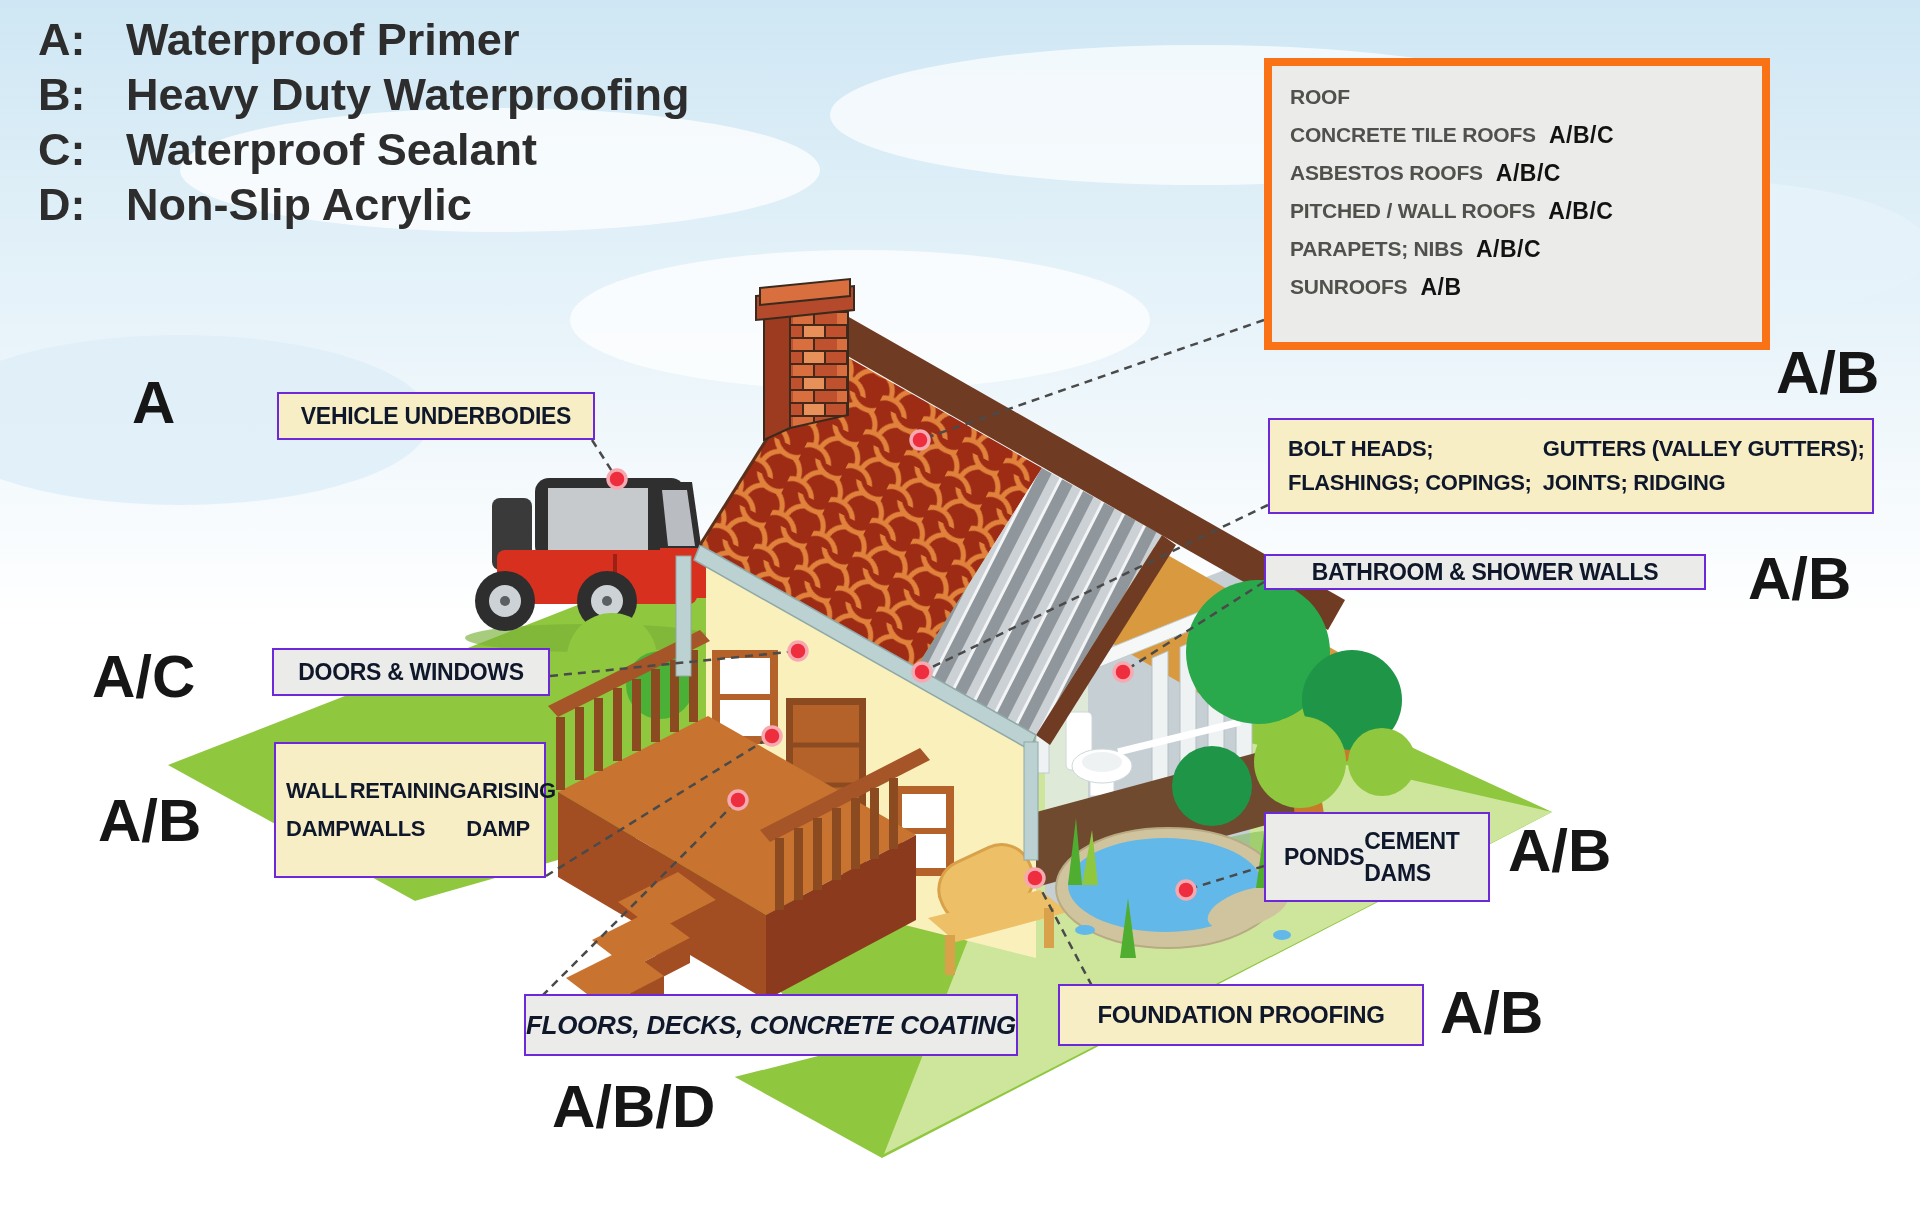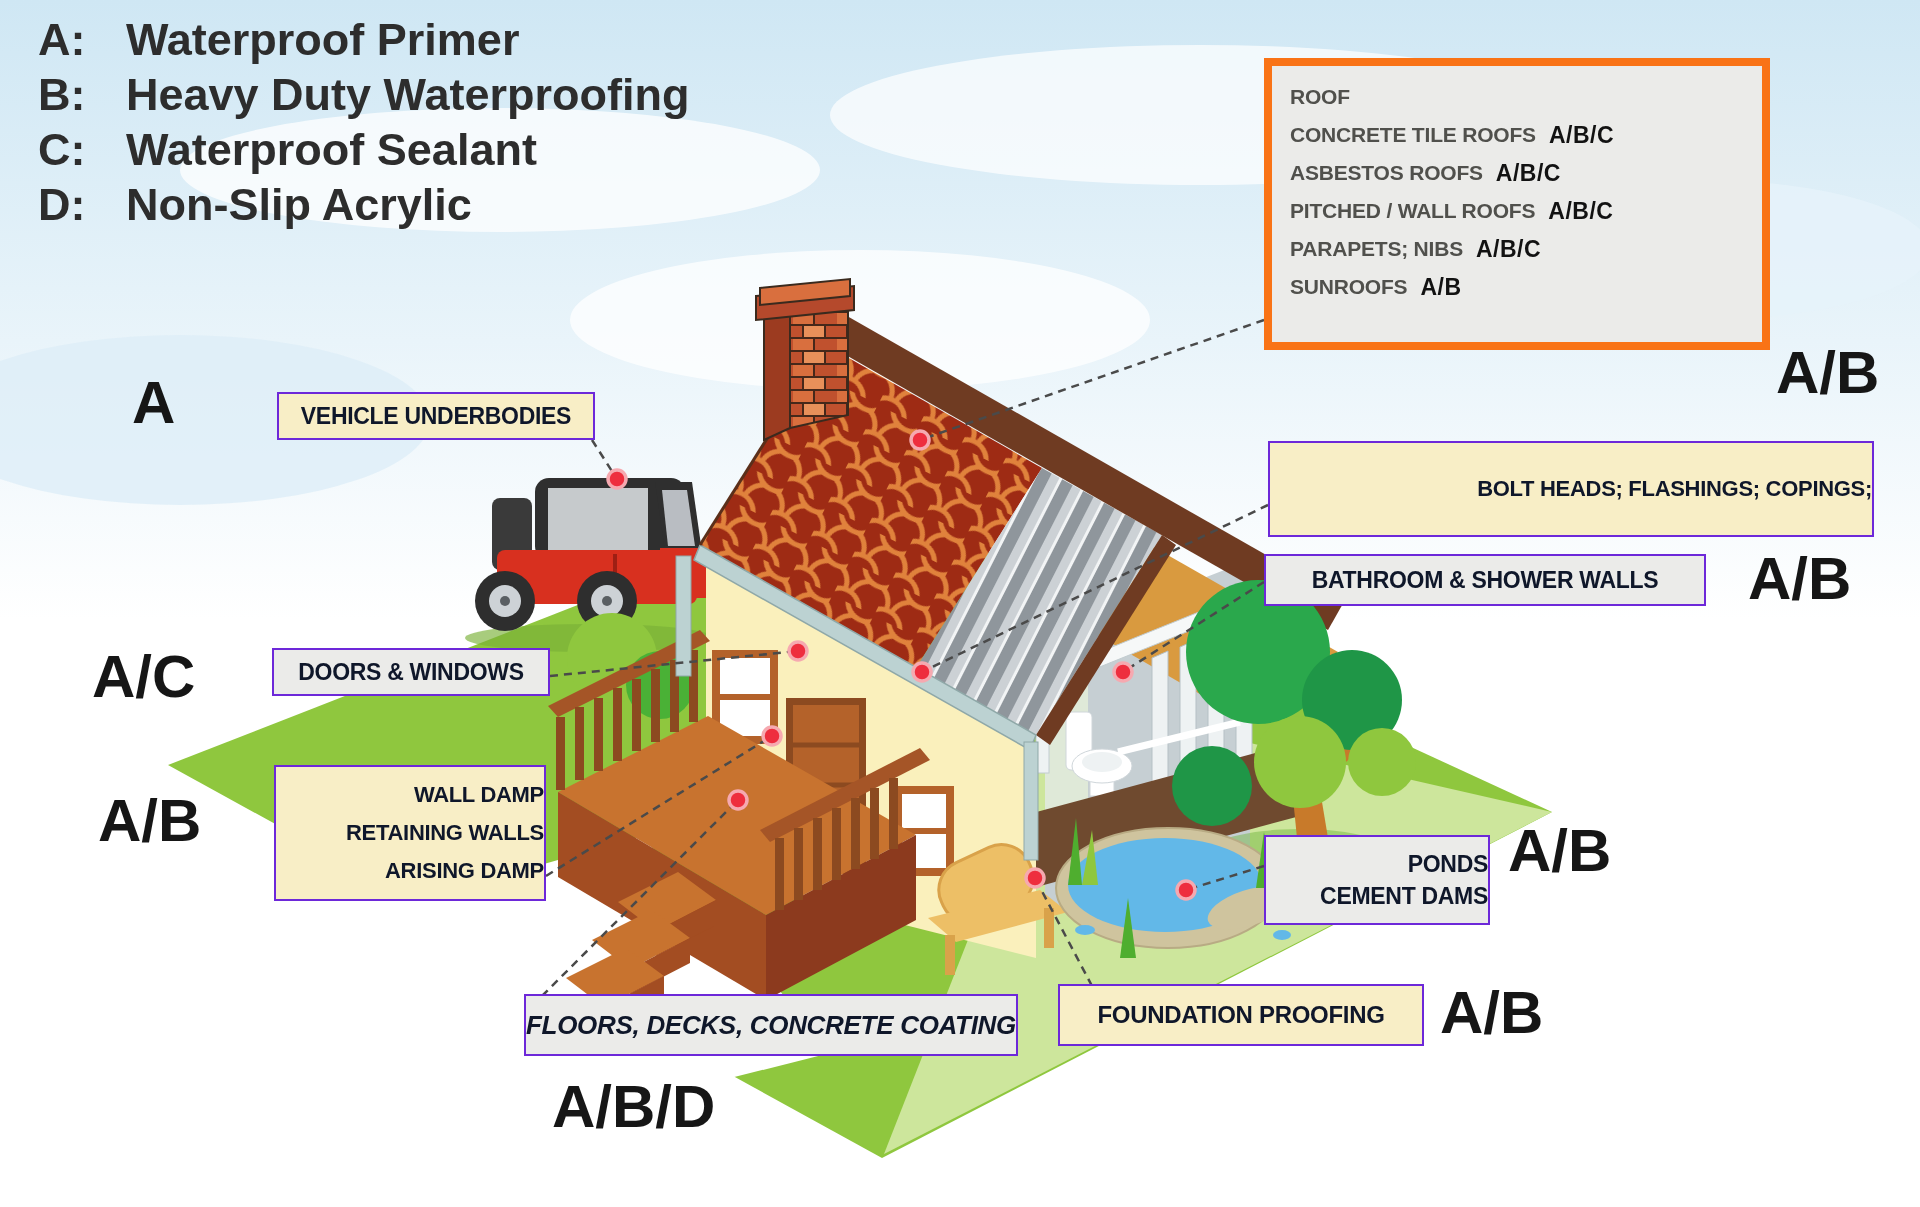--- a/index.html
+++ b/index.html
@@ -12,21 +12,21 @@
   .legend-row{display:flex;height:55px;align-items:center;font-size:45px;font-weight:bold;
               color:#2d2d2d;letter-spacing:0px;}
   .legend-key{width:88px;}
 
   
   .box{position:absolute;box-sizing:border-box;border:2px solid #6d28d9;font-weight:bold;
        color:#0f172a;display:flex;letter-spacing:-0.3px;}
   .gray{background:#ebebe9;}
   .cream{background:#f8eec6;}
   .center{align-items:center;justify-content:center;text-align:center;}
-  .col{flex-direction:column;justify-content:center;align-items:flex-end;margin-top:23px;}
+  .col{flex-direction:row;justify-content:center;align-items:center;}
 
   .rp{position:absolute;left:1264px;top:58px;width:506px;height:292px;box-sizing:border-box;
       background:#ebebe9;border:8px solid #f97316;padding:12px 18px;}
   .rp-row{height:38px;display:flex;align-items:center;font-size:21px;font-weight:bold;
           color:#50504c;letter-spacing:-0.2px;white-space:nowrap;}
   .rp-code{font-size:23px;color:#121212;margin-left:13px;letter-spacing:0.5px;}
 
   .biglabel{position:absolute;font-size:60px;font-weight:bold;color:#161616;letter-spacing:0px;
             white-space:nowrap;}
 </style>
@@ -304,23 +304,24 @@
     <div class="rp-row">
       <span>SUNROOFS</span>
       <span class="rp-code">A/B</span>
     </div>
   </div>
 
   <div class="box cream center" style="left:277px;top:392px;width:318px;height:48px;font-size:23px;">VEHICLE UNDERBODIES</div>
 
   <div class="box cream col" style="left:1268px;top:418px;width:606px;height:96px;font-size:22px;line-height:34px;padding-left:18px;">
     <span>BOLT HEADS; FLASHINGS; COPINGS;</span>
-  </div>
-
-  <div class="box gray center" style="left:1264px;top:554px;width:442px;height:52px;font-size:23px;">BATHROOM &amp; SHOWER WALLS</div>
+    <span>GUTTERS (VALLEY GUTTERS); JOINTS; RIDGING</span>
+  </div>
+
+  <div class="box gray center" style="left:1264px;top:554px;width:442px;height:36px;font-size:23px;">BATHROOM &amp; SHOWER WALLS</div>
 
   <div class="box gray col" style="left:1264px;top:812px;width:226px;height:90px;font-size:23px;line-height:32px;padding-left:18px;">
     <span>PONDS</span>
     <span>CEMENT DAMS</span>
   </div>
 
   <div class="box gray center" style="left:272px;top:648px;width:278px;height:48px;font-size:23px;">DOORS &amp; WINDOWS</div>
 
   <div class="box cream col" style="left:274px;top:742px;width:272px;height:136px;font-size:22px;line-height:38px;padding-left:22px;">
     <span>WALL DAMP</span>

